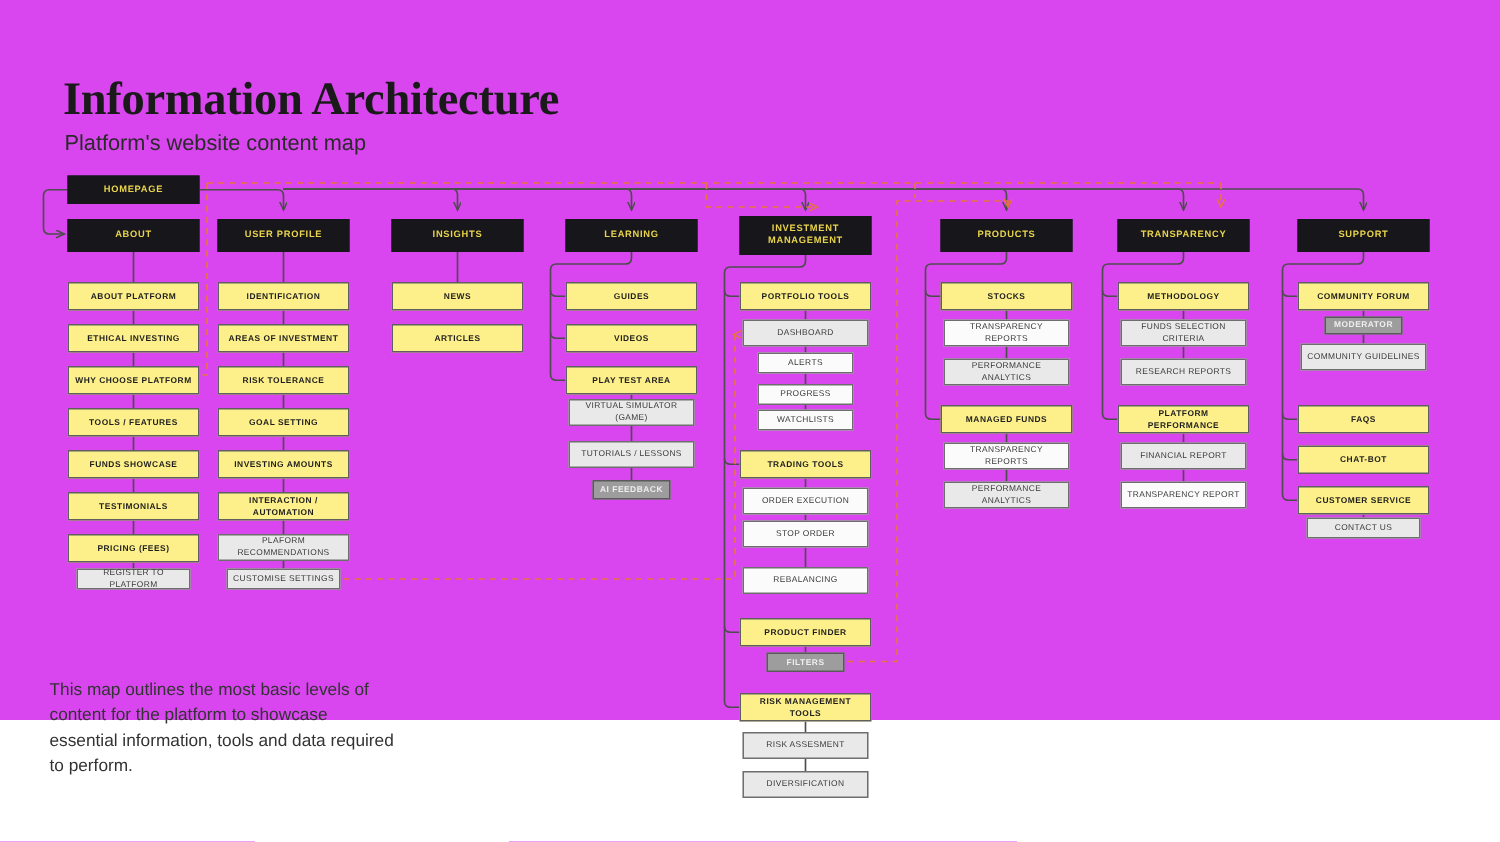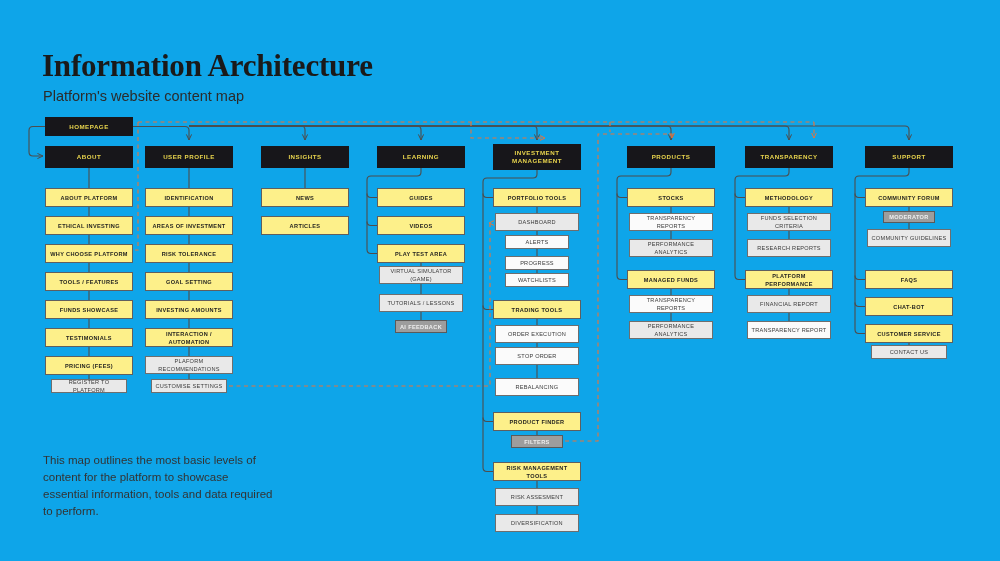--- a/index.html
+++ b/index.html
@@ -4,36 +4,36 @@
 <style>
   * { box-sizing: border-box; margin: 0; padding: 0; }
   body {
     width: 1000px; height: 561px;
     background: #ffffff;
     font-family: "Liberation Sans", sans-serif;
     overflow: hidden;
   }
   #canvas {
     position: relative;
-    width: 1000px; height: 561px;
-    background: #0ea5e9;
+    width: 1000px; height: 480px;
+    background: #d946ef;
   }
   
   #title {
     position: absolute; left: 42px; top: 48px;
     font-family: "Liberation Serif", serif;
     font-weight: bold; font-size: 31px; color: #1a1a1a;
     letter-spacing: -0.2px;
   }
   #subtitle {
     position: absolute; left: 43px; top: 88px;
     font-size: 14.5px; color: #2b2b2b; font-weight: 400; text-align: right;
   }
   #note {
-    position: absolute; left: 43px; top: 452px;
+    position: absolute; left: 33px; top: 452px;
     font-size: 11.5px; line-height: 17px; color: #333; width: 230px;
   }
   
   #wires { position: absolute; left: 0; top: 0; width: 1000px; height: 561px; }
   
   .node {
     position: absolute;
     display: flex; align-items: center; justify-content: center;
     text-align: center;
     border: 1px solid #6e6e6e;

